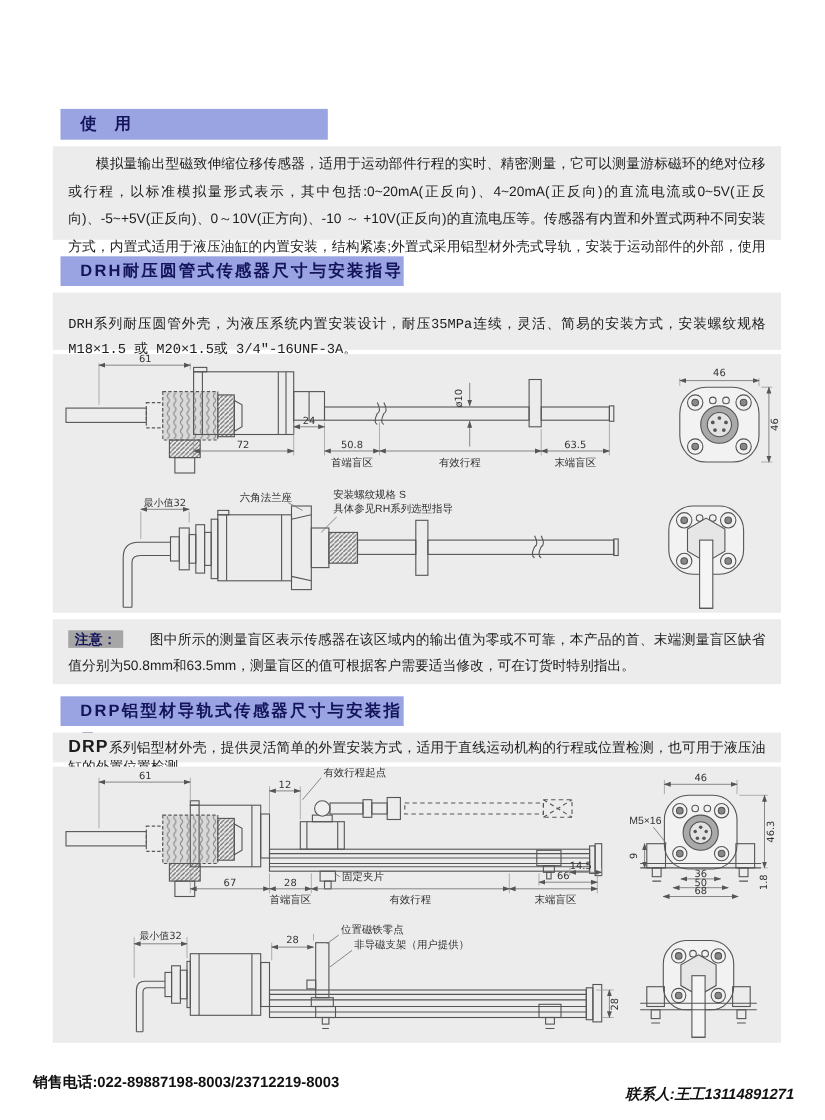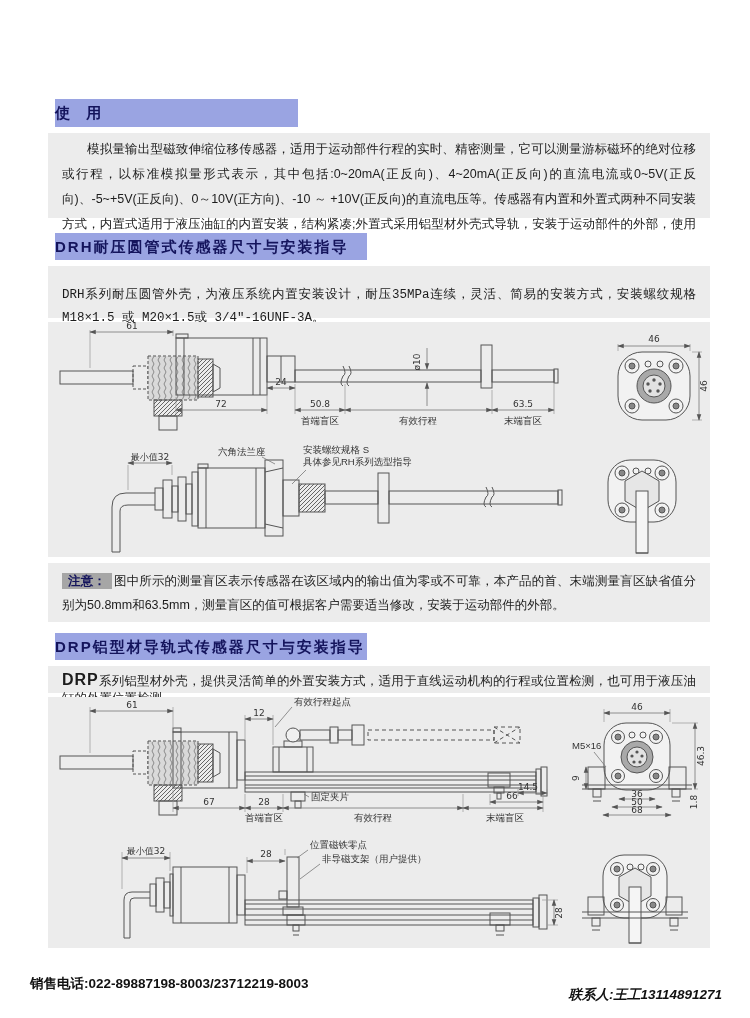--- a/index.html
+++ b/index.html
@@ -1,23 +1,23 @@
 <!DOCTYPE html>
 <html><head>
 <meta charset="utf-8">
 <style>
   html,body{margin:0;padding:0;background:#fff;}
   .page{position:relative;width:750px;height:1018px;background:#ffffff;
         font-family:"Liberation Sans","DejaVu Sans",sans-serif;color:#222;overflow:hidden;}
   .bar{position:absolute;background:#9aa4e2;color:#14145c;font-weight:bold;
-       font-size:15px;letter-spacing:3px;line-height:27px;box-sizing:border-box;}
+       font-size:15px;letter-spacing:3px;line-height:27px;padding-left:18px;box-sizing:border-box;}
   .gbox{position:absolute;left:48px;width:662px;background:#ececec;box-sizing:border-box;}
   .para{margin:0;padding:6px 14px;font-size:12.5px;line-height:24px;text-align:justify;color:#1c1c1c;}
   .indent{text-indent:2em;}
-  .note-label{background:#a6a6a6;color:#14145c;font-weight:bold;padding:1px 6px;margin-right:2px;}
+  .note-label{background:#a6a6a6;color:#14145c;font-weight:bold;padding:1px 6px;margin-right:24px;}
   .drp-prefix{font-weight:bold;font-size:16px;letter-spacing:1px;}
   .footer{position:absolute;left:30px;top:948px;font-weight:bold;font-size:13.5px;
           line-height:14.5px;color:#111;white-space:pre;}
   .footer div{margin:0;text-align:right;}
   .contact{position:absolute;right:28px;top:986px;font-weight:bold;font-size:13.5px;color:#111;font-style:italic;}
   svg{display:block;}
   .ln{stroke:#555;fill:none;stroke-width:1;}
   .dimln{stroke:#777;stroke-width:0.8;fill:none;}
   .ext{stroke:#999;stroke-width:0.7;}
   .dim{font-size:9px;fill:#333;text-anchor:middle;font-family:"DejaVu Sans",sans-serif;}
@@ -206,21 +206,21 @@
           <circle cx="600" cy="149" r="3"></circle>
         <path d="M594,149 L611,159 L611,179 L594,189 L577,179 L577,159 z" fill="#e6e6e6"></path>
         <rect x="588" y="169" width="12" height="62" fill="#f5f5f5"></rect>
         <line x1="588" y1="231" x2="600" y2="231"></line>
       </g>
     </svg>
   </div>
 
   <div class="gbox" style="top:563px;height:59px;">
     <p class="para" style="line-height:24px;padding-top:6px;">
-      <span class="note-label">注意：</span><span>图中所示的测量盲区表示传感器在该区域内的输出值为零或不可靠，本产品的首、末端测量盲区缺省值分别为50.8mm和63.5mm，测量盲区的值可根据客户需要适当修改，安装于运动部件的外部。</span>
+      <span class="note-label">注意：</span><span>图中所示的测量盲区表示传感器在该区域内的输出值为零或不可靠，本产品的首、末端测量盲区缺省值分别为50.8mm和63.5mm，测量盲区的值可根据客户需要适当修改，可在订货时特别指出。</span>
     </p>
   </div>
 
   <div class="bar" style="left:55px;top:633px;width:312px;height:27px;letter-spacing:2px;">DRP铝型材导轨式传感器尺寸与安装指导</div>
 
   <div class="gbox" style="top:666px;height:27px;">
     <p class="para" style="line-height:17px;padding-top:5px;">
       <span class="drp-prefix">DRP</span><span>系列铝型材外壳，提供灵活简单的外置安装方式，适用于直线运动机构的行程或位置检测，也可用于液压油缸的外置位置检测。</span>
     </p>
   </div>

